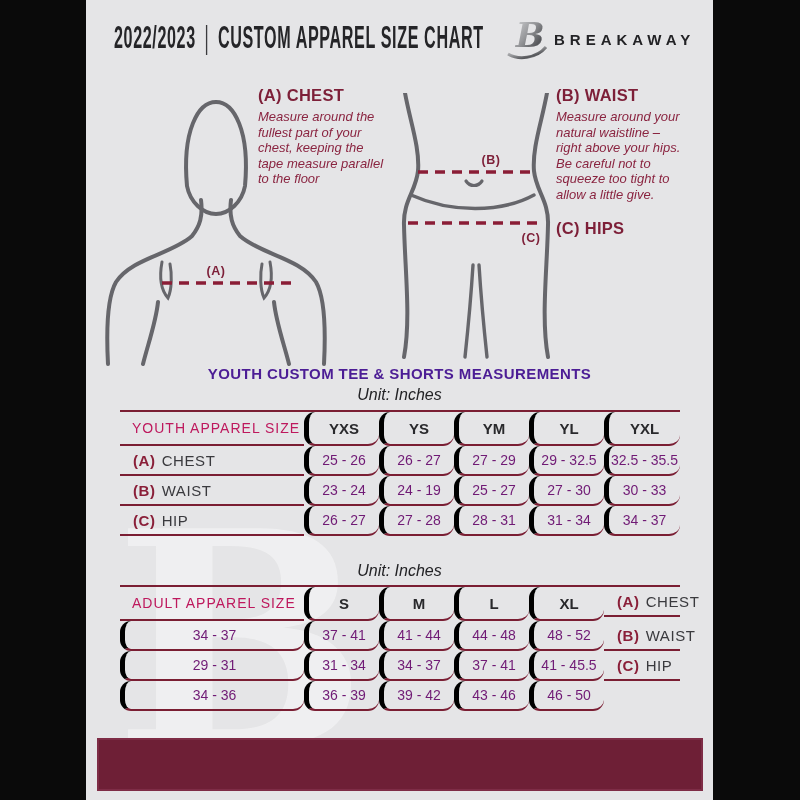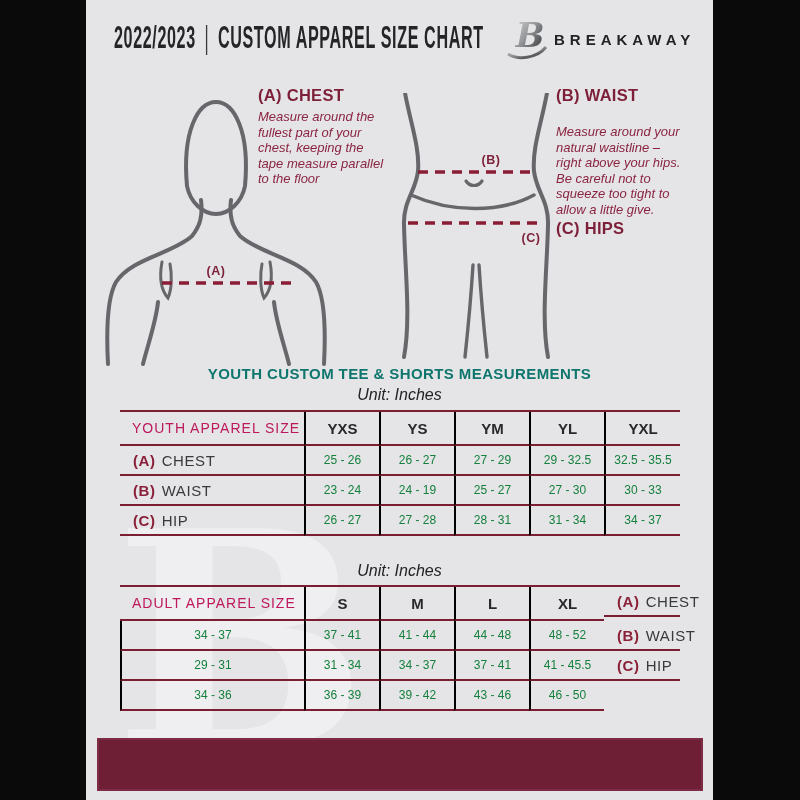--- a/index.html
+++ b/index.html
@@ -20,49 +20,49 @@
   .h-sep   { font-weight:normal; color:#3a3a3d; }
   .logo    { position:absolute; left:420px; top:14px; }
   .h-brand { position:absolute; left:468px; top:31px; font-weight:bold; font-size:15px;
              letter-spacing:5px; color:#232326; white-space:nowrap; }
 
   
   .sec-head { position:absolute; font-weight:bold; font-size:16.5px; color:#7d1f38; letter-spacing:.3px; }
   .sec-body { position:absolute; font-style:italic; font-size:13px; line-height:15.5px;
               color:#8a2440; white-space:pre-line; }
   #chest-head { left:172px; top:86px; }  #chest-body { left:172px; top:109px; width:160px; }
-  #waist-head { left:470px; top:86px; }  #waist-body { left:470px; top:124px; width:170px; }
+  #waist-head { left:470px; top:86px; }  #waist-body { left:470px; top:109px; width:170px; }
   #hips-head  { left:470px; top:219px; } #hips-body  { left:470px; top:243px; width:170px; }
 
   .fig { position:absolute; }
   #fig-torso { left:16px;  top:86px; }
   #fig-waist { left:305px; top:93px; }
 
   
   .tbl-title { position:absolute; width:100%; text-align:center; font-weight:bold;
-               font-size:15px; letter-spacing:.4px; color:#0f766e; }
+               font-size:15px; letter-spacing:.4px; color:#4c1d95; }
   .tbl-unit  { position:absolute; width:100%; text-align:center; font-style:italic;
                font-size:16px; color:#232326; }
   #youth-title { top:365px; } #youth-unit { top:386px; }
   #adult-title { top:541px; } #adult-unit { top:562px; }
 
   
   .size-table { position:absolute; left:34px; width:560px; display:grid;
                 grid-template-columns:184px 75px 75px 75px 75px 76px;
                 border-top:2px solid #7a1e33; }
   #youth-table { top:410px; } #adult-table { top:585px; }
   .size-table > div { display:flex; align-items:center; border-bottom:2px solid #7a1e33;
                       background:transparent; }
-  .size-table > div.vline { border-left:2px solid #000000; }
+  .size-table > div.vline { border-left:5px solid #000000;border-radius:11px; }
   .th { height:34px; } .td { height:30px; }
   .c-corner { padding-left:12px; font-size:14px; letter-spacing:1px; color:#be185d; }
   .c-size   { justify-content:center; font-weight:bold; font-size:15px; color:#29292c; }
   .c-label  { padding-left:13px; font-size:15px; color:#3a3a3e; letter-spacing:.6px; }
   .c-label .key { font-weight:bold; color:#8a1f39; margin-right:6px; }
-  .c-val    { justify-content:center; font-size:12px; color:#15803d; }
+  .c-val    { justify-content:center; font-size:14px; color:#701a75; }
 
   .footer-bar { position:absolute; left:11px; top:738px; width:606px; height:53px;
                 background:#6e1f36; border:2px solid #7e2c46; }
 
   svg text.marker { font-family:"Liberation Sans",sans-serif; font-weight:bold;
                     font-size:12.5px; fill:#7d1f38; letter-spacing:.5px; }
 </style>
 </head>
 <body>
 

